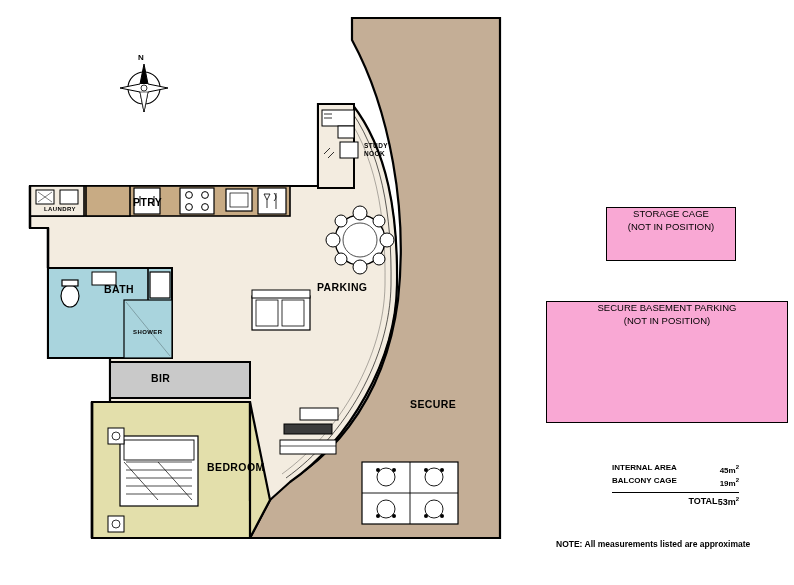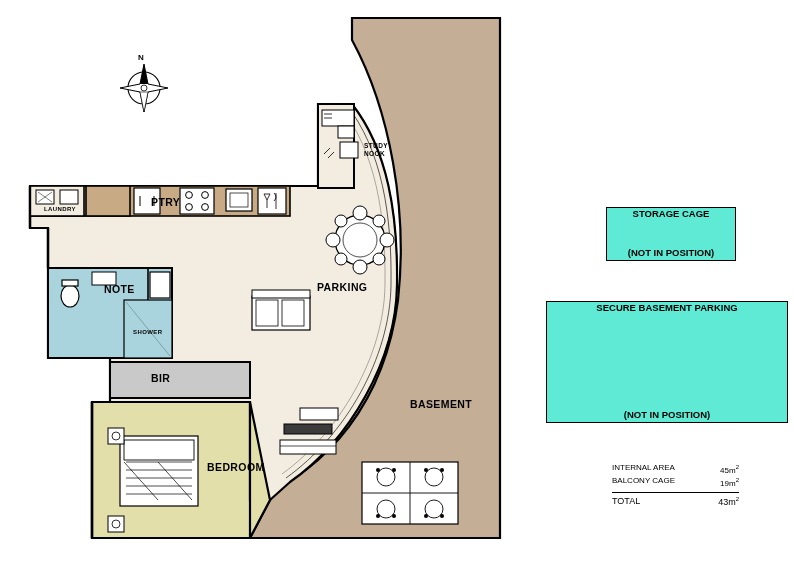--- a/index.html
+++ b/index.html
@@ -20,44 +20,44 @@
     white-space: nowrap;
     letter-spacing: 0.4px;
   }
   .room-lbl { font-size: 10.5px; font-weight: bold; }
   .small-lbl { font-size: 6.5px; font-weight: bold; }
   .tiny-lbl { font-size: 6px; font-weight: bold; }
 
   
   .box {
     position: absolute;
-    background: #5eead4;
+    background: #f9a8d4;
     border: 1px solid #000;
     display: flex;
     flex-direction: column;
     align-items: center;
-    justify-content: space-between;
+    justify-content: flex-start;
     text-align: center;
     font-size: 9.5px;
-    font-weight: bold;
+    font-weight: normal;
     line-height: 1.35;
     color: #000;
   }
   #storage-cage { left: 606px; top: 207px; width: 128px; height: 52px; }
   #basement-parking { left: 546px; top: 301px; width: 240px; height: 120px; }
 
   
   #area-table {
     position: absolute;
     left: 612px; top: 463px; width: 127px;
-    font-size: 8px; font-weight: normal; color:#000;
+    font-size: 8px; font-weight: bold; color:#000;
   }
   #area-table .row { display:flex; justify-content:space-between; line-height:1.35; }
   #area-table .sep { border-top: 1px solid #000; margin: 2px 0 2px 0; }
-  #area-table .total { font-size: 9px; }
+  #area-table .total { font-size: 9px; justify-content: flex-end; }
   sup { font-size: 6px; }
 
   #note {
     position: absolute; left: 556px; top: 539px;
     font-size: 8.5px; font-weight: bold; color:#000;
   }
 
   
   #compass { position:absolute; left:118px; top:55px; width:52px; height:58px; }
   #compass .n { position:absolute; left:20px; top:-2px; font-size:8px; font-weight:bold; }
@@ -212,28 +212,28 @@
       <path d="M0,24 L4,4 L-4,4 Z" fill="#ffffff" stroke="#000" stroke-width="0.6"></path>
       <circle cx="0" cy="0" r="3" fill="#fff" stroke="#000" stroke-width="0.8"></circle>
     </g>
   </svg>
 
   <div id="compass">
     <span class="n">N</span>
   </div>
 
   <div class="lbl tiny-lbl" style="left:44px;  top:206px;">LAUNDRY</div>
-  <div class="lbl room-lbl" style="left:111px;  top:196px;padding-left:40px;">PTRY</div>
+  <div class="lbl room-lbl" style="left:93px;  top:196px;padding-left:40px;">PTRY</div>
   <div class="lbl small-lbl" style="left:364px; top:142px; line-height:1.2;">STUDY<br>NOOK</div>
   <div class="lbl room-lbl" style="left:317px; top:281px;">PARKING</div>
-  <div class="lbl room-lbl" style="left:104px; top:283px;">NOTE</div>
+  <div class="lbl room-lbl" style="left:104px; top:283px;">BATH</div>
   <div class="lbl tiny-lbl" style="left:133px; top:329px;">SHOWER</div>
   <div class="lbl room-lbl" style="left:151px; top:372px;">BIR</div>
   <div class="lbl room-lbl" style="left:207px; top:461px;">BEDROOM</div>
-  <div class="lbl room-lbl" style="left:410px; top:398px;">BASEMENT</div>
+  <div class="lbl room-lbl" style="left:410px; top:398px;">SECURE</div>
 
   <div class="box" id="storage-cage">
     <div>STORAGE CAGE</div>
     <div>(NOT IN POSITION)</div>
   </div>
 
   <div class="box" id="basement-parking">
     <div>SECURE BASEMENT PARKING</div>
     <div>(NOT IN POSITION)</div>
   </div>
@@ -243,18 +243,19 @@
       <span>INTERNAL AREA</span>
       <span><span>45</span>m<sup>2</sup></span>
     </div>
     <div class="row">
       <span>BALCONY CAGE</span>
       <span><span>19</span>m<sup>2</sup></span>
     </div>
     <div class="sep"></div>
     <div class="row total">
       <span>TOTAL</span>
-      <span><span>43</span>m<sup>2</sup></span>
+      <span><span>53</span>m<sup>2</sup></span>
     </div>
   </div>
 
+  <div id="note">NOTE: All measurements listed are approximate</div>
 
 </div>
 
 </body></html>

